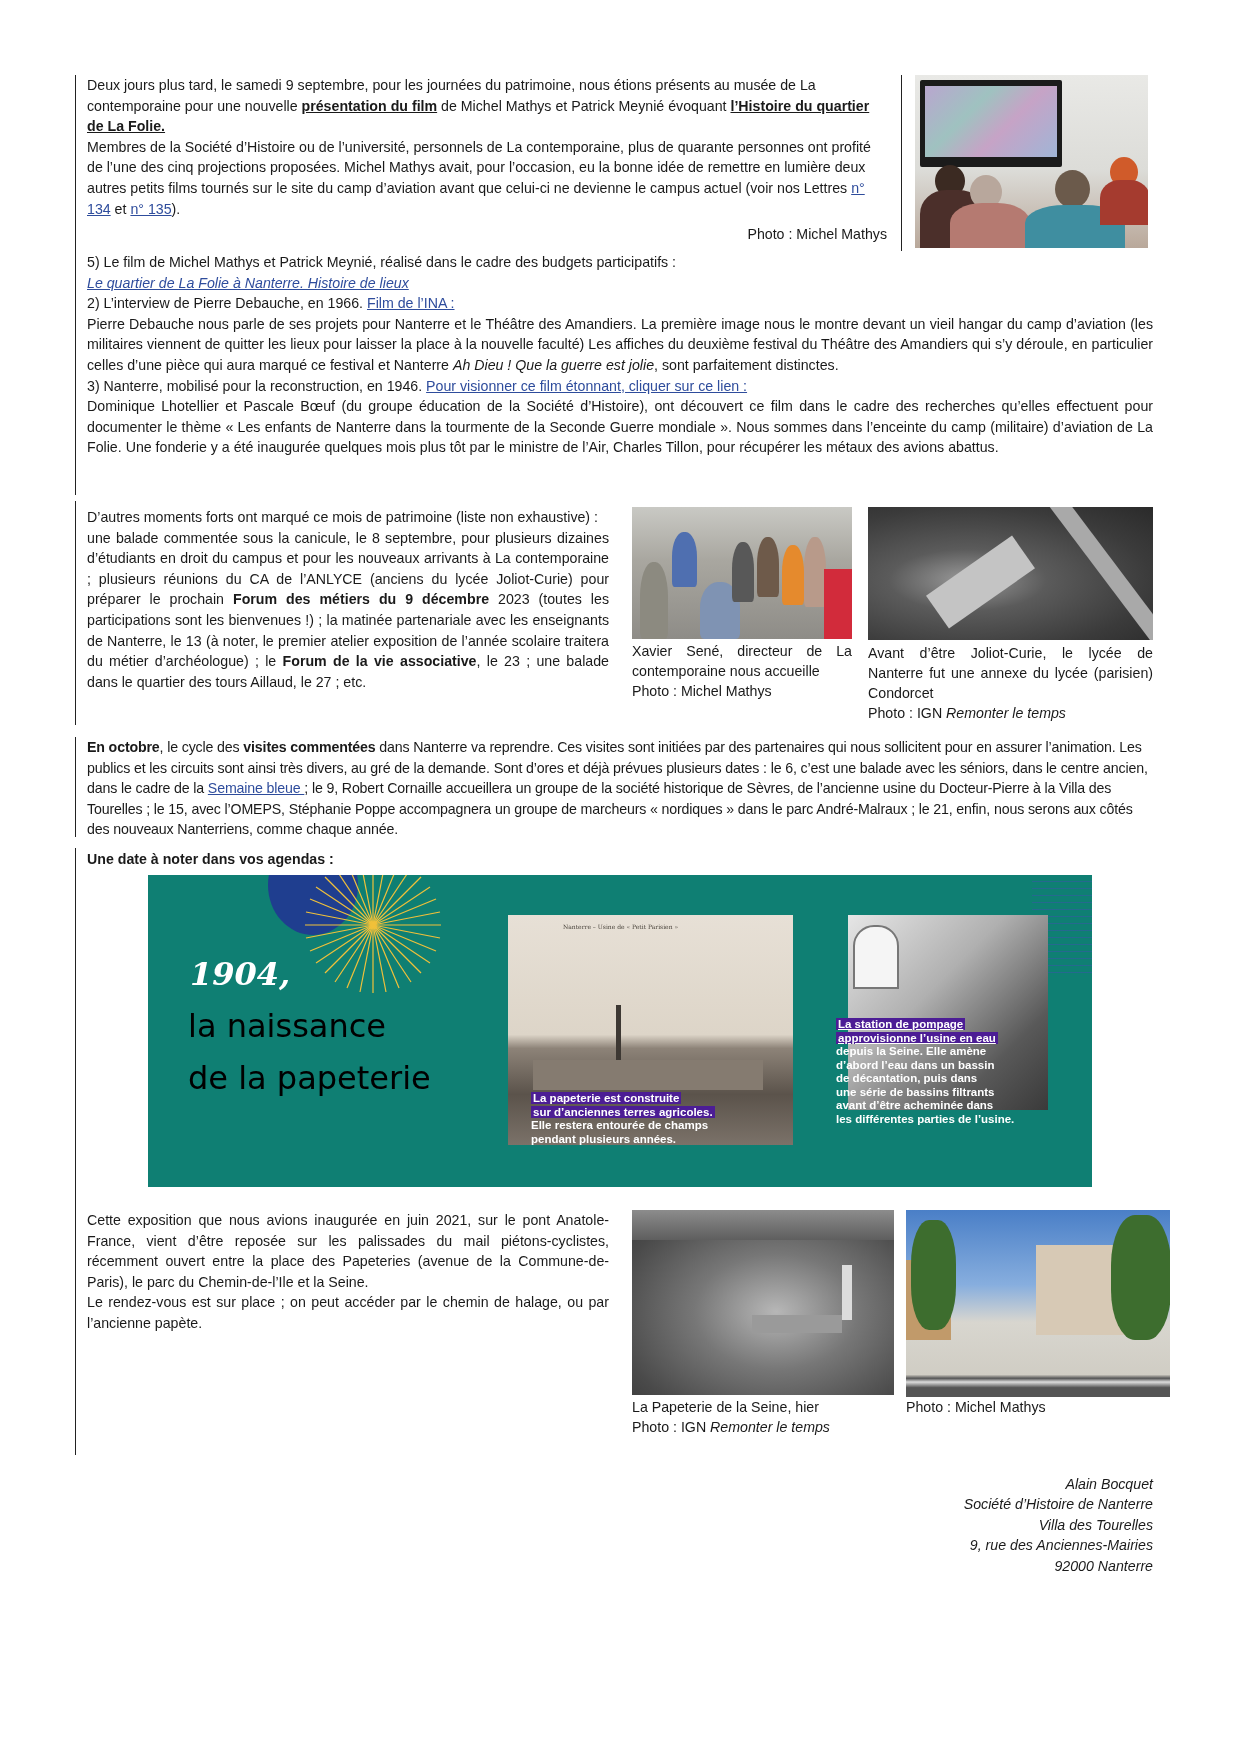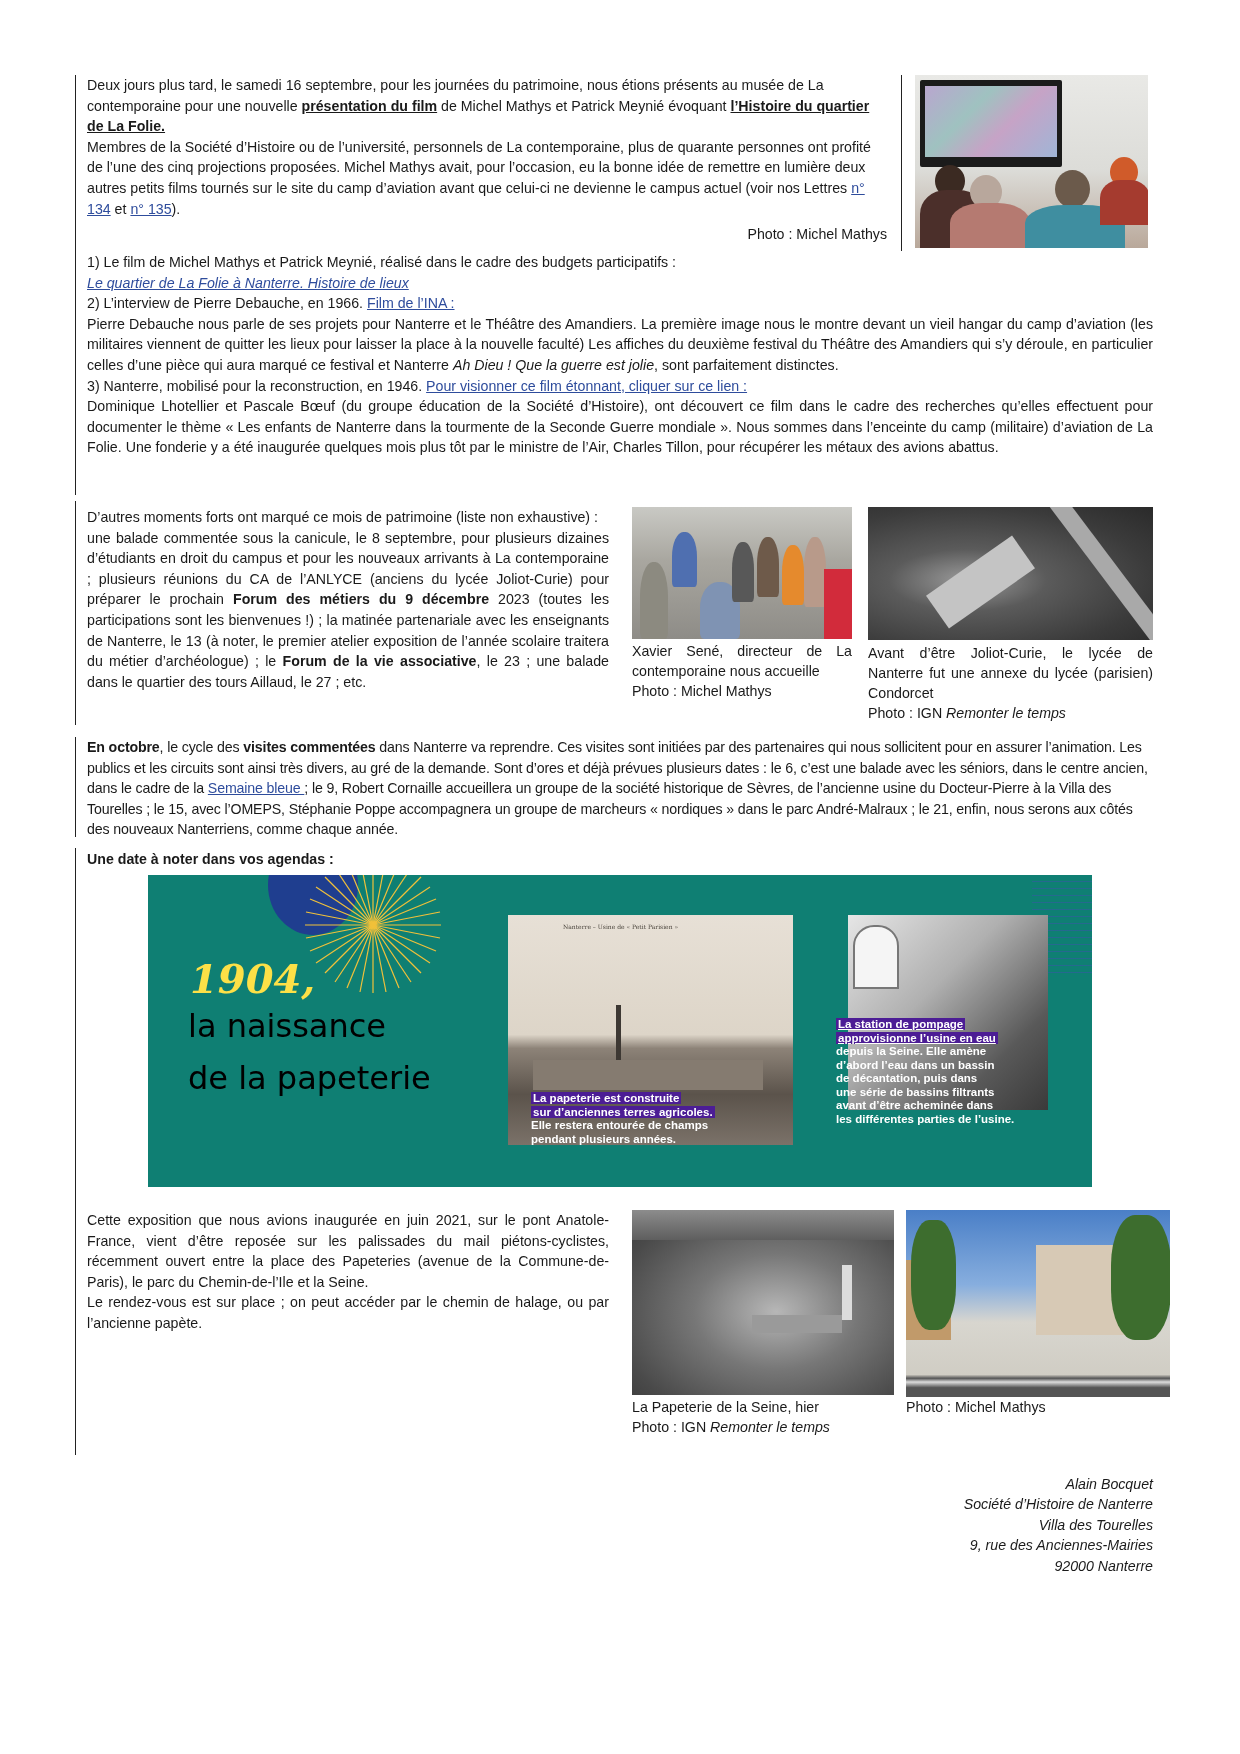--- a/index.html
+++ b/index.html
@@ -28,21 +28,21 @@
   .ph-crowd .red { position: absolute; right: 0; bottom: 0; width: 28px; height: 70px; background: #d22b3b; }
   .ph-crowd .p { position: absolute; border-radius: 45% 45% 10% 10%; }
   
   .ph-aerial { background: radial-gradient(ellipse at 35% 55%, #9b9b9b 0%, #5b5b5b 30%, #3b3b3b 70%, #2a2a2a 100%); }
   .ph-aerial .road { position: absolute; background: #a9a9a9; transform: rotate(53deg); }
   .ph-aerial .bldg { position: absolute; background: #c4c4c4; transform: rotate(-35deg); }
   
   .banner { position: absolute; left: 148px; top: 875px; width: 944px; height: 312px; background: #0f7f73; overflow: hidden; }
   .banner .circle { position: absolute; left: 120px; top: -40px; width: 90px; height: 100px; border-radius: 50%; background: #1f3e8f; }
   .banner .burst { position: absolute; left: 155px; top: -20px; width: 140px; height: 140px; }
-  .banner .year { position: absolute; left: 42px; top: 80px; font-family: "DejaVu Serif", serif; font-style: italic; font-weight: bold; color: #fde047; font-size: 40px; }
+  .banner .year { position: absolute; left: 42px; top: 80px; font-family: "DejaVu Serif", serif; font-style: italic; font-weight: bold; color: #ffffff; font-size: 32px; }
   .banner .title { position: absolute; left: 40px; top: 125px; color: #000000; font-family: "DejaVu Sans", sans-serif; font-size: 32px; line-height: 52px; }
   .banner .img1 { position: absolute; left: 360px; top: 40px; width: 285px; height: 230px;
          background: linear-gradient(180deg, #e7e0d6 0%, #ddd5c8 52%, #8d8378 58%, #5b534b 78%, #7b7269 100%); }
   .banner .img1 .chim { position: absolute; left: 108px; top: 90px; width: 5px; height: 70px; background: #3d3833; }
   .banner .img1 .fact { position: absolute; left: 25px; top: 145px; width: 230px; height: 30px; background: #857b70; }
   .banner .img1 .hdr { position: absolute; left: 55px; top: 8px; font-size: 6px; color: #4b453d; font-family: "DejaVu Serif", serif; }
   .banner .img2 { position: absolute; left: 700px; top: 40px; width: 200px; height: 195px;
          background: linear-gradient(135deg, #e6e6e6 0%, #b0b0b0 40%, #595959 75%, #3a3a3a 100%); }
   .banner .img2 .win { position: absolute; left: 5px; top: 10px; width: 42px; height: 60px; background: #f5f5f5; border-radius: 21px 21px 0 0; border: 2px solid #777; }
   .banner .cap { position: absolute; color: #ffffff; font-size: 11.5px; line-height: 13.5px; font-weight: bold; }
@@ -61,21 +61,21 @@
 </head>
 <body>
 
 <div class="lborder" style="top:75px;height:420px;"></div>
 <div class="lborder" style="top:501px;height:224px;"></div>
 <div class="lborder" style="top:737px;height:100px;"></div>
 <div class="lborder" style="top:848px;height:607px;"></div>
 
 <div class="abs t" style="left:87px; top:75px; width:800px;">
   <p>
-    <span>Deux jours plus tard, le samedi 16 septembre, pour les journées du patrimoine, nous étions présents au musée de La contemporaine pour une nouvelle </span><span class="b u">présentation du film</span><span> de Michel Mathys et Patrick Meynié évoquant </span><span class="b u">l’Histoire du quartier de La Folie.</span>
+    <span>Deux jours plus tard, le samedi 9 septembre, pour les journées du patrimoine, nous étions présents au musée de La contemporaine pour une nouvelle </span><span class="b u">présentation du film</span><span> de Michel Mathys et Patrick Meynié évoquant </span><span class="b u">l’Histoire du quartier de La Folie.</span>
   </p>
   <p>
     <span>Membres de la Société d’Histoire ou de l’université, personnels de La contemporaine, plus de quarante personnes ont profité de l’une des cinq projections proposées. Michel Mathys avait, pour l’occasion, eu la bonne idée de remettre en lumière deux autres petits films tournés sur le site du camp d’aviation avant que celui-ci ne devienne le campus actuel (voir nos Lettres </span><a class="link">n° 134</a><span> et </span><a class="link">n° 135</a><span>).</span>
   </p>
   <p style="text-align:right; margin-top:5px;">Photo : Michel Mathys</p>
 </div>
 <div class="abs" style="left:901px; top:75px; width:1px; height:176px; background:#222;"></div>
 <div class="photo ph-screen" style="left:915px; top:75px; width:233px; height:173px;">
   <div class="tv">
       <div class="scr"></div>
@@ -84,21 +84,21 @@
   <div class="body" style="left:5px; top:115px; width:65px; height:60px; background:#4b2f2a;"></div>
   <div class="head" style="left:55px; top:100px; width:32px; height:34px; background:#b8a79c;"></div>
   <div class="body" style="left:35px; top:128px; width:80px; height:50px; background:#b57a71;"></div>
   <div class="head" style="left:140px; top:95px; width:35px; height:38px; background:#6b5a4b;"></div>
   <div class="body" style="left:110px; top:130px; width:100px; height:45px; background:#3f8ea0;"></div>
   <div class="head" style="left:195px; top:82px; width:28px; height:30px; background:#d05b2a;"></div>
   <div class="body" style="left:185px; top:105px; width:50px; height:45px; background:#a53b2f;"></div>
 </div>
 
 <div class="abs t" style="left:87px; top:252px; width:1066px;">
-  <p>1) Le film de Michel Mathys et Patrick Meynié, réalisé dans le cadre des budgets participatifs :</p>
+  <p>5) Le film de Michel Mathys et Patrick Meynié, réalisé dans le cadre des budgets participatifs :</p>
   <p><a class="link i">Le quartier de La Folie à Nanterre. Histoire de lieux</a></p>
   <p><span>2) L’interview de Pierre Debauche, en 1966. </span><a class="link">Film de l’INA :</a></p>
   <p class="just"><span>Pierre Debauche nous parle de ses projets pour Nanterre et le Théâtre des Amandiers. La première image nous le montre devant un vieil hangar du camp d’aviation (les militaires viennent de quitter les lieux pour laisser la place à la nouvelle faculté) Les affiches du deuxième festival du Théâtre des Amandiers qui s’y déroule, en particulier celles d’une pièce qui aura marqué ce festival et Nanterre </span><span class="i">Ah Dieu ! Que la guerre est jolie</span><span>, sont parfaitement distinctes.</span></p>
   <p><span>3) Nanterre, mobilisé pour la reconstruction, en 1946. </span><a class="link">Pour visionner ce film étonnant, cliquer sur ce lien :</a></p>
   <p class="just">Dominique Lhotellier et Pascale Bœuf (du groupe éducation de la Société d’Histoire), ont découvert ce film dans le cadre des recherches qu’elles effectuent pour documenter le thème « Les enfants de Nanterre dans la tourmente de la Seconde Guerre mondiale ». Nous sommes dans l’enceinte du camp (militaire) d’aviation de La Folie. Une fonderie y a été inaugurée quelques mois plus tôt par le ministre de l’Air, Charles Tillon, pour récupérer les métaux des avions abattus.</p>
 </div>
 
 <div class="abs t just" style="left:87px; top:507px; width:522px;">
   <p>D’autres moments forts ont marqué ce mois de patrimoine (liste non exhaustive) :</p>
   <p><span>une balade commentée sous la canicule, le 8 septembre, pour plusieurs dizaines d’étudiants en droit du campus et pour les nouveaux arrivants à La contemporaine ; plusieurs réunions du CA de l’ANLYCE (anciens du lycée Joliot-Curie) pour préparer le prochain </span><span class="b">Forum des métiers du 9 décembre</span><span> 2023 (toutes les participations sont les bienvenues !) ; la matinée partenariale avec les enseignants de Nanterre, le 13 (à noter, le premier atelier exposition de l’année scolaire traitera du métier d’archéologue) ; le </span><span class="b">Forum de la vie associative</span><span>, le 23 ; une balade dans le quartier des tours Aillaud, le 27 ; etc.</span></p>

